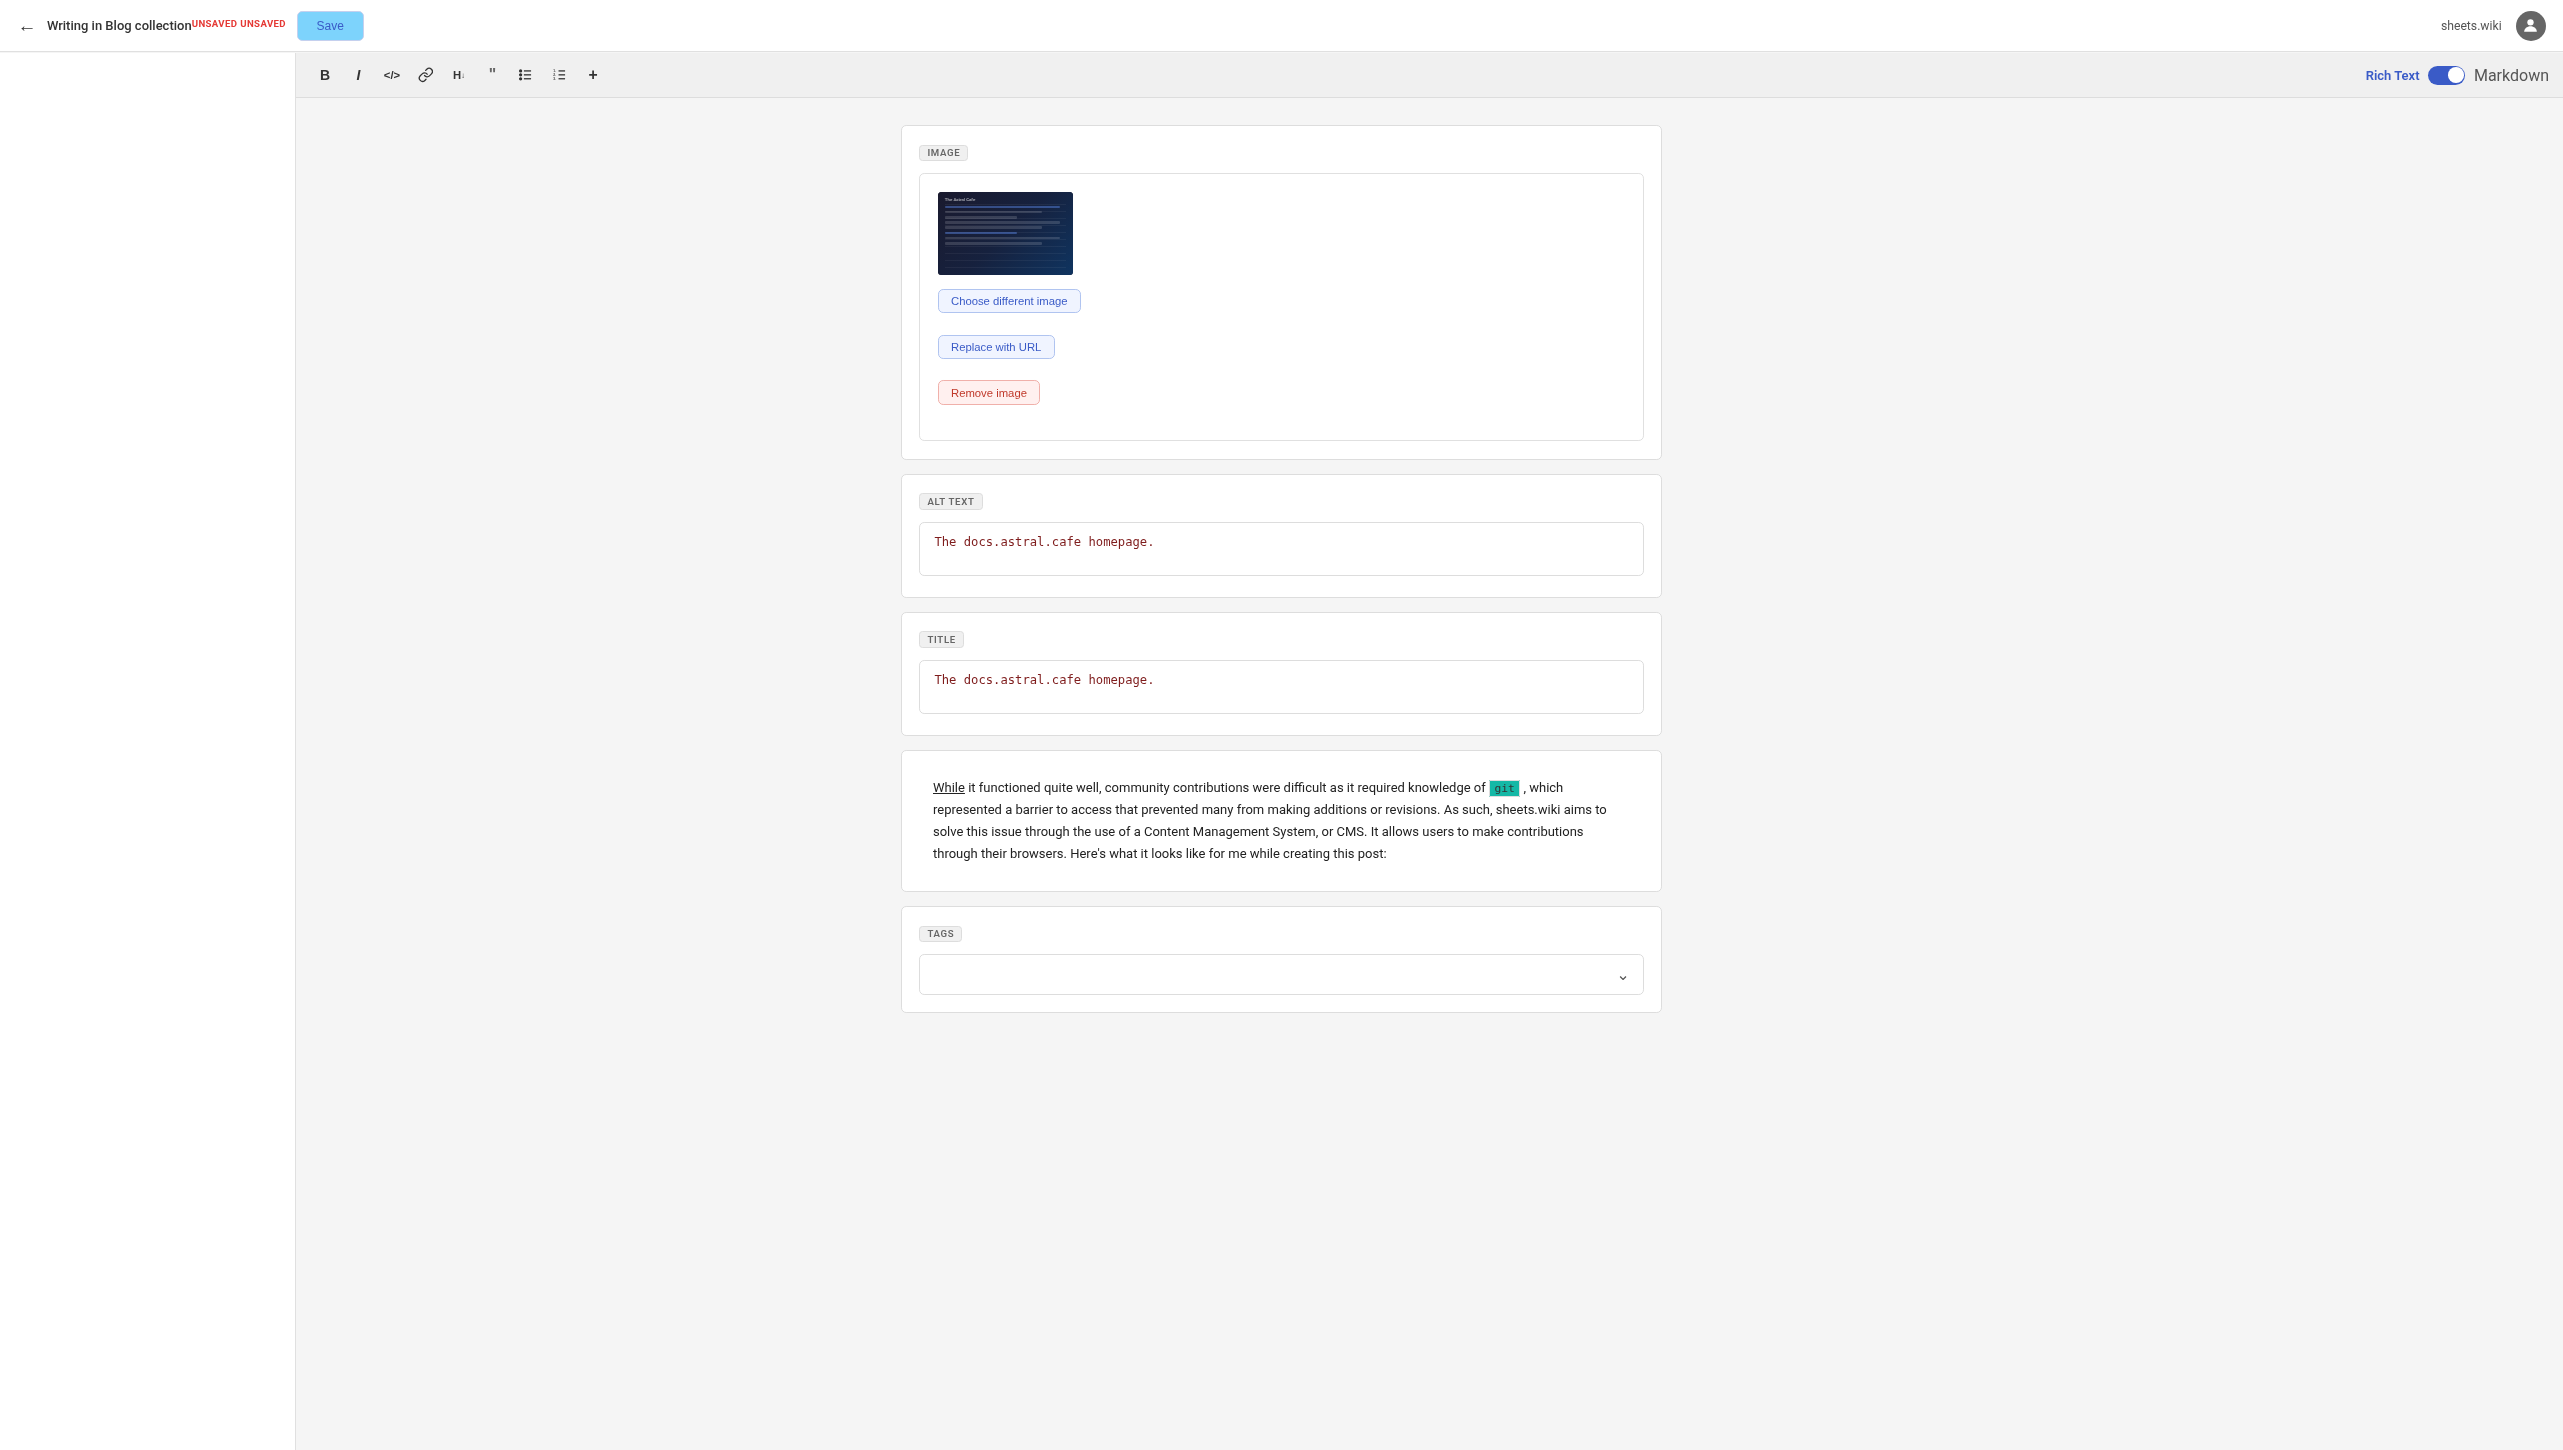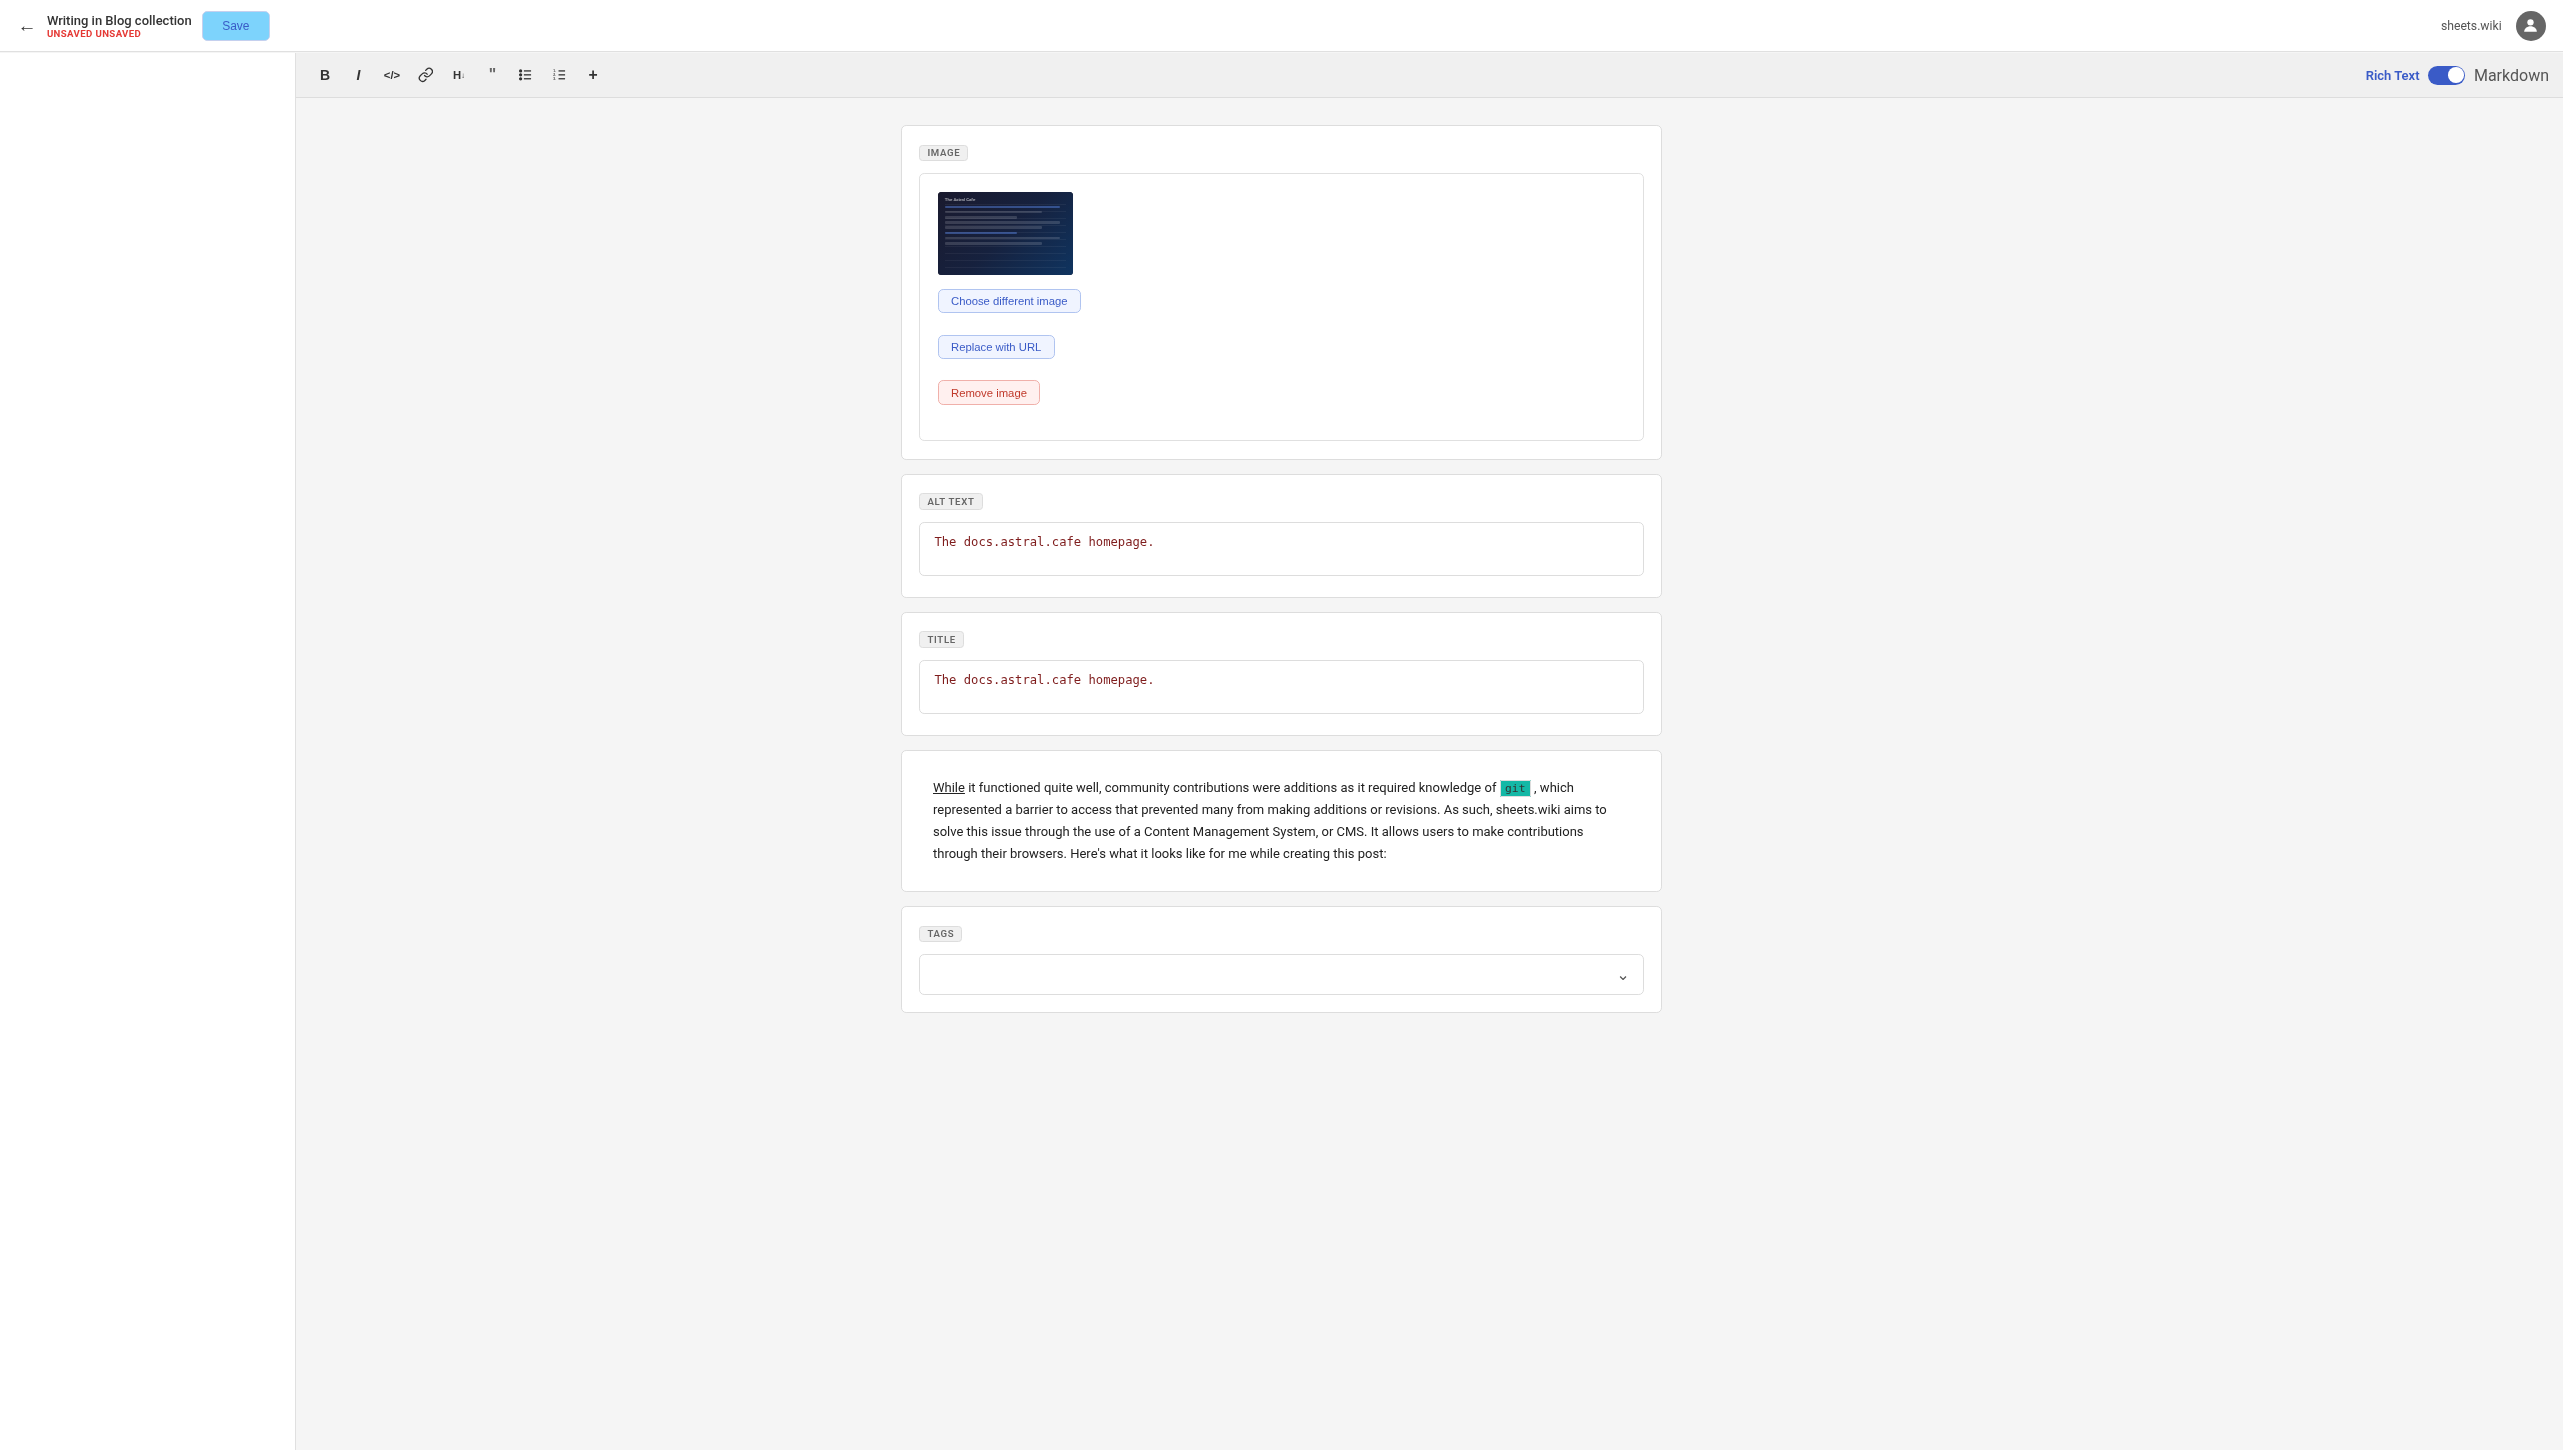--- a/index.html
+++ b/index.html
@@ -31,21 +31,21 @@
       cursor: pointer;
       color: #333;
       font-size: 19px;
       background: none;
       border: none;
       display: flex;
       align-items: center;
     }
     .header-title-block {
       display: flex;
-      flex-direction: column;
+      flex-direction: row;
     }
     .header-title {
       font-size: 13px;
       color: #333;
       font-weight: 500;
     }
     .unsaved-changes {
       font-size: 9.6px;
       font-weight: 700;
       color: #e53935;
@@ -440,21 +440,21 @@
     </div>
 
     <div class="text-input-area">
       <div class="card-section-label">TITLE</div>
       <textarea class="text-input-field" rows="2" style="">The docs.astral.cafe homepage.</textarea>
     </div>
 
     <div class="content-card">
       <p class="content-paragraph">
         <span class="underline">While</span>
-        <span> it functioned quite well, community contributions were additions as it required knowledge of </span>
+        <span> it functioned quite well, community contributions were difficult as it required knowledge of </span>
         <code class="inline-code">git</code>
         <span>, which represented a barrier to access that prevented many from making additions or revisions. As such, sheets.wiki aims to solve this issue through the use of a Content Management System, or CMS. It allows users to make contributions through their browsers. Here's what it looks like for me while creating this post:</span>
       </p>
     </div>
 
     <div class="tags-card">
       <div class="card-section-label">TAGS</div>
       <div class="tags-select-wrapper">
         <select style="width:100%;border:0.9px solid #ddd;border-radius:5.2px;padding:12.2px 14px;font-size:12.2px;background:#fff;appearance:none;cursor:pointer;color:#999;">
           <option value=""></option>

